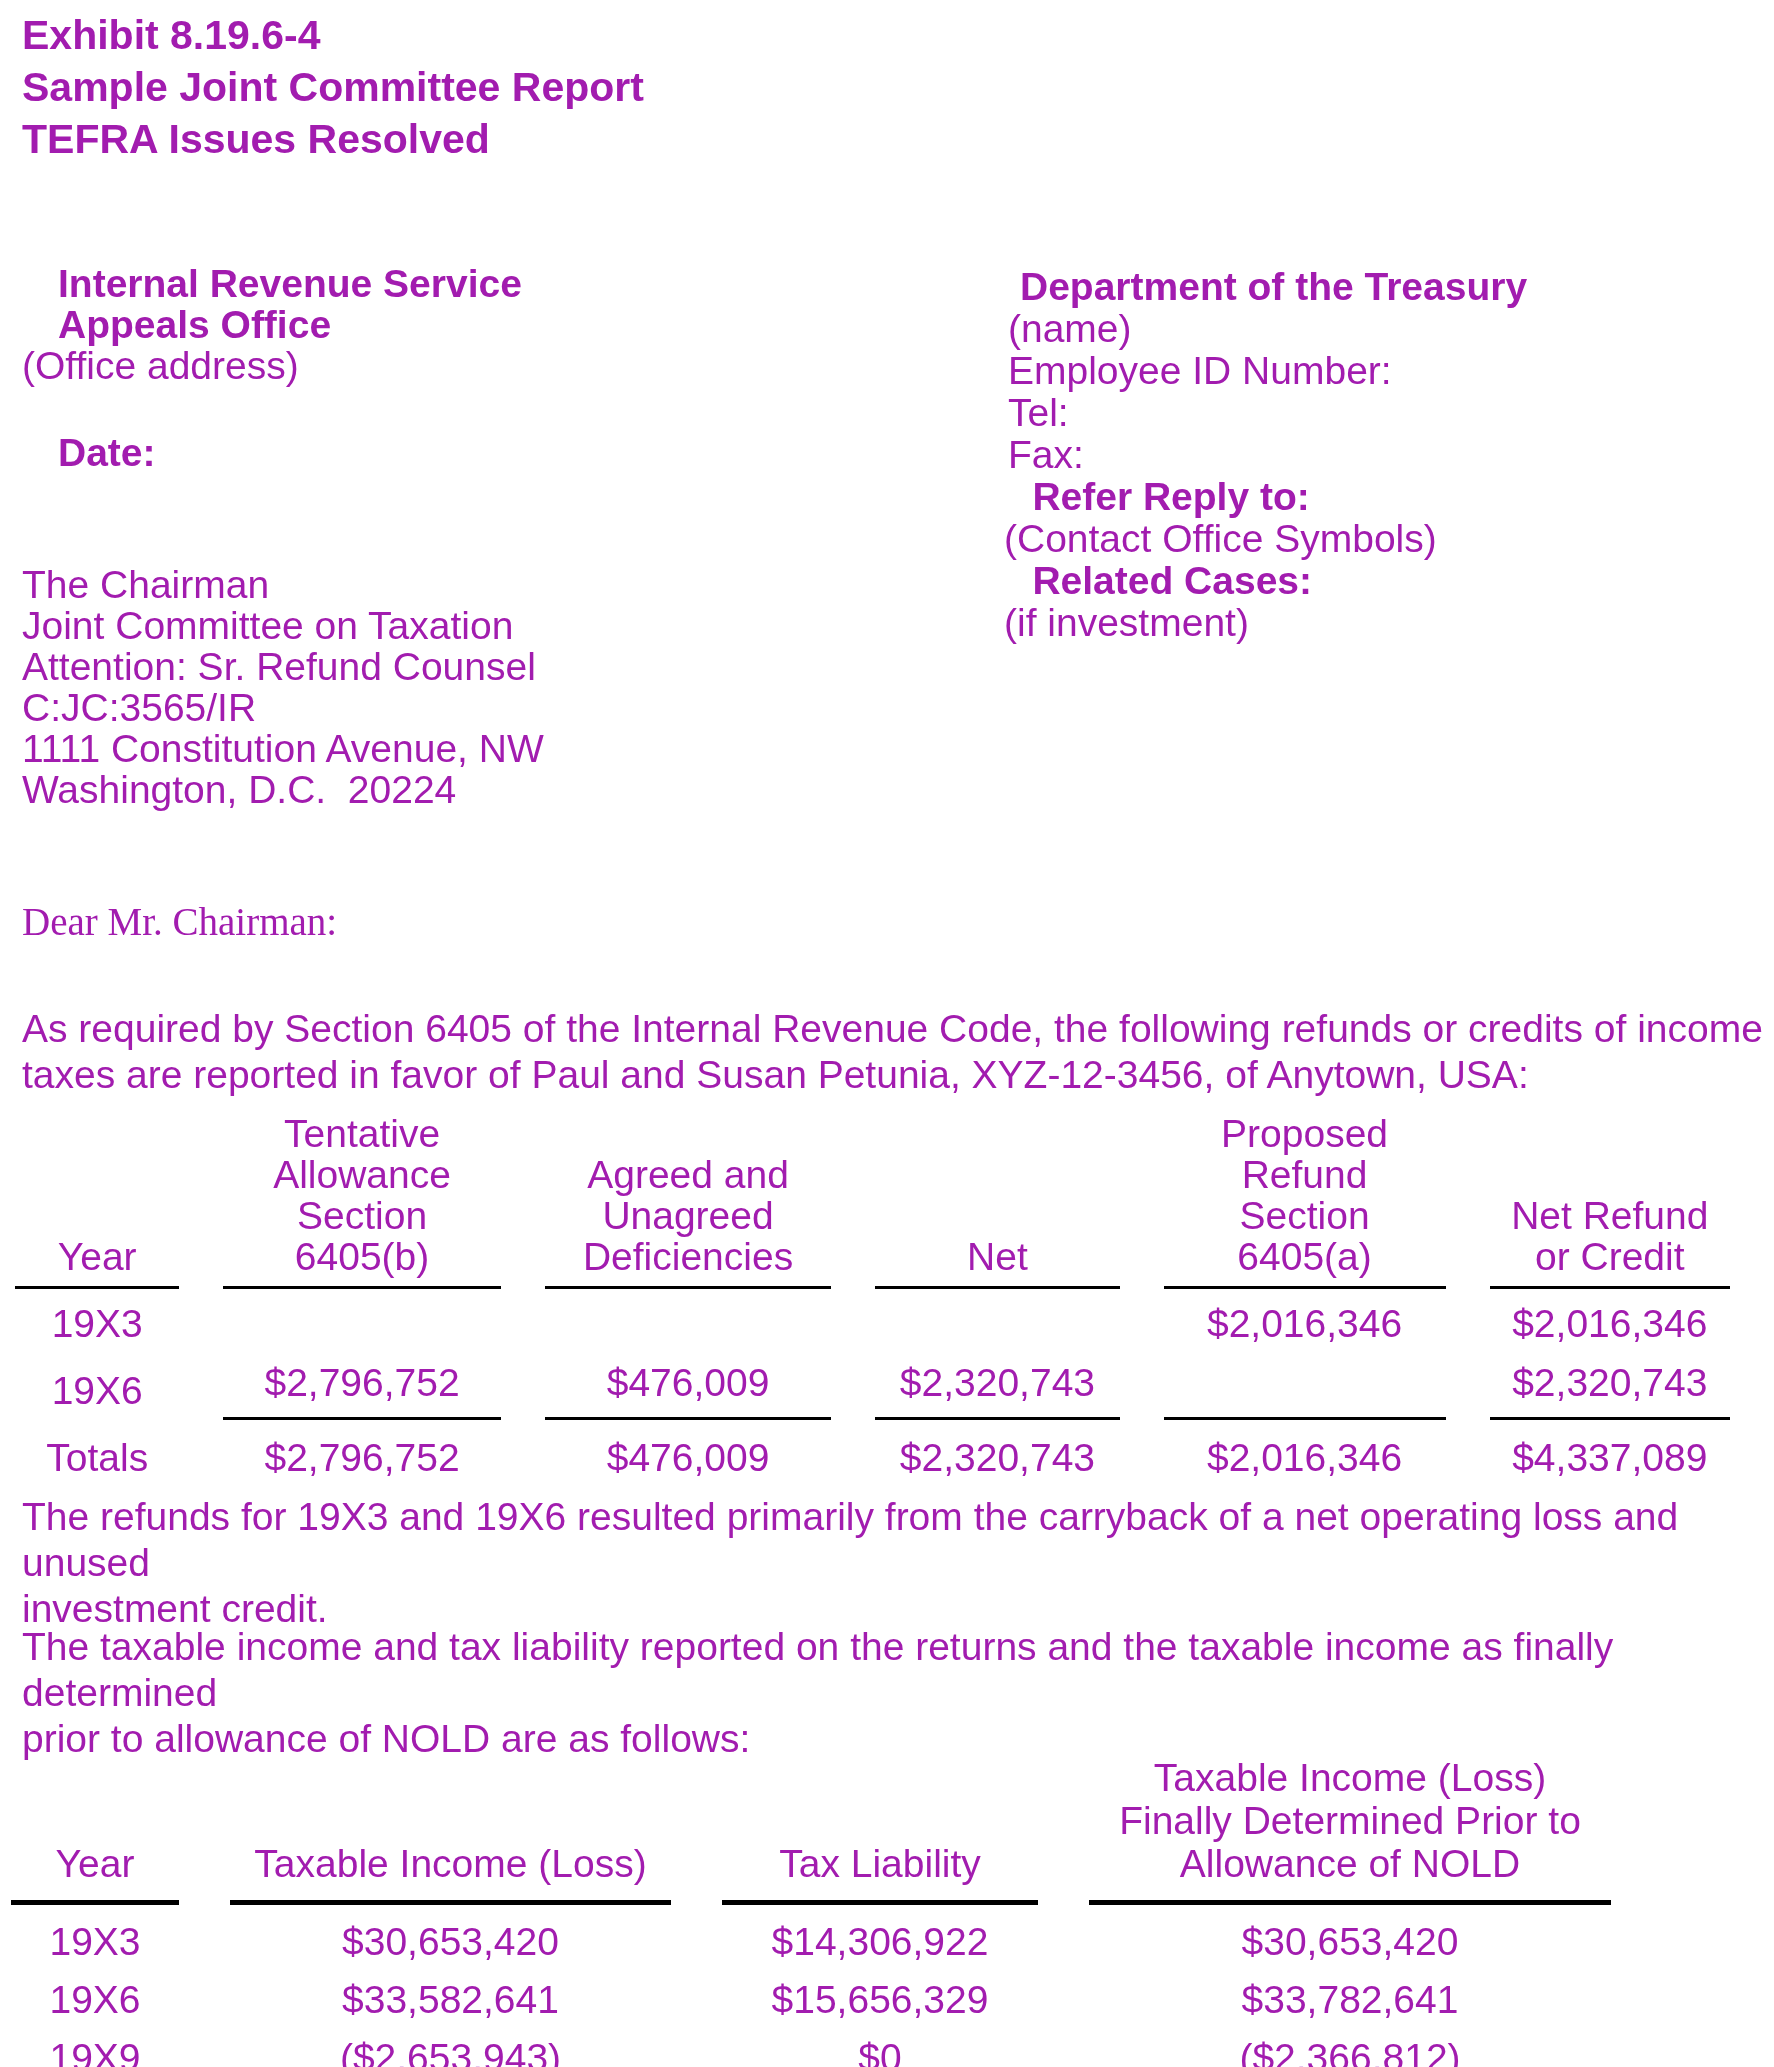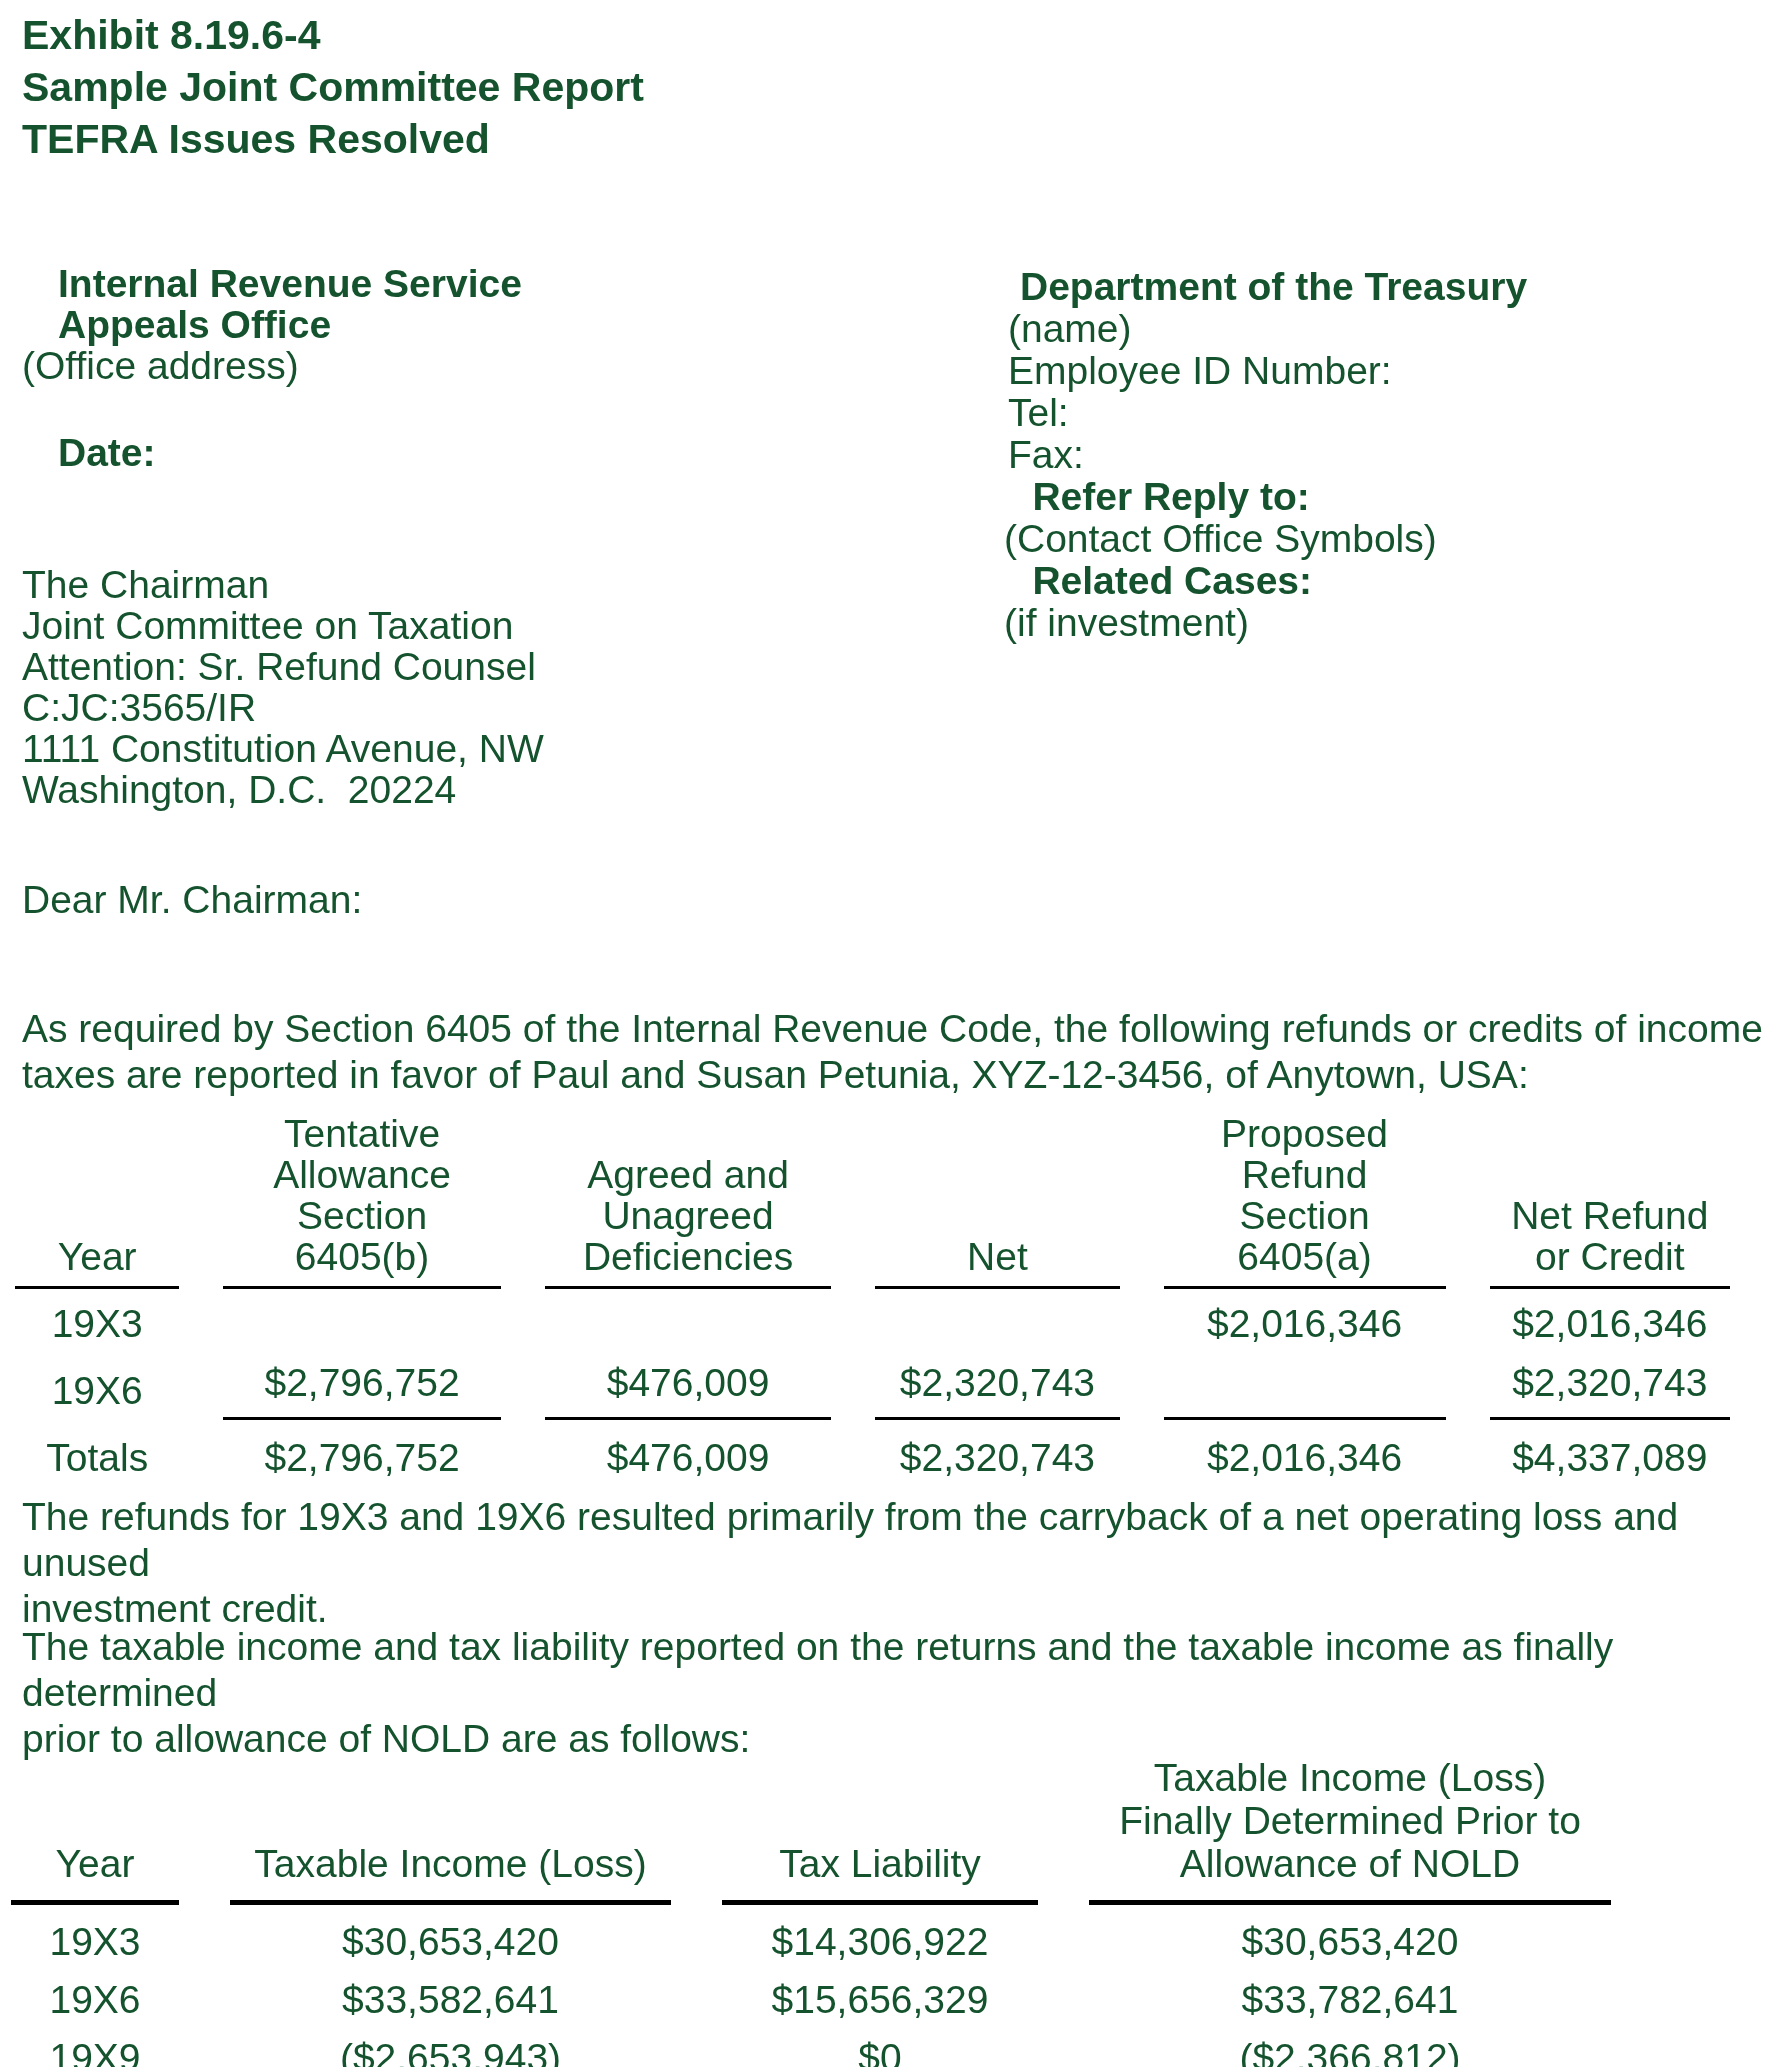--- a/index.html
+++ b/index.html
@@ -2,21 +2,21 @@
 <html style="font-size:14px"><head>
 <meta charset="utf-8">
 <style>
   * { box-sizing: border-box; margin: 0; padding: 0; }
   html, body { background: #ffffff; }
   .page {
     position: relative;
     width: 1774px;
     height: 2068px;
     background: #ffffff;
-    color: #14532d;
+    color: #a21caf;
     overflow: hidden;
     font-family: "Liberation Sans", "DejaVu Sans", sans-serif;
     font-size: 39px;
     line-height: 42px;
   }
   .abs { position: absolute; }
   .pre { white-space: pre-line; }
   .b { font-weight: 700; margin-left: 36px; }
 
   .title {
@@ -29,21 +29,21 @@
   .sender .date { margin-top: 46px; }
 
   .recipient { left: 22px; top: 564px; line-height: 41px; }
 
   .rightcol { left: 984px; top: 266px; line-height: 42px; }
   .rightcol .gap { margin-top: 38px; }
   .ind-a { padding-left: 24px; }
   .ind-b { padding-left: 12.4px; }
   .ind-c { padding-left: 20px; }
 
-  .salutation { left: 22px; top: 879px; }
+  .salutation { left: 22px; top: 901px; font-family: Liberation Serif, serif; }
   .para { left: 22px; width: 1742px; line-height: 46px; }
   .para1 { top: 1006px; }
   .para2 { top: 1494px; }
   .para3 { top: 1624px; }
 
   table { border-collapse: separate; table-layout: fixed; }
   th, td { text-align: center; font-weight: 400; }
 
   .t1-wrap { left: 0; top: 1113px; width: 1774px; }
   .t1 { border-spacing: 44px 0; margin-left: -29px; }

